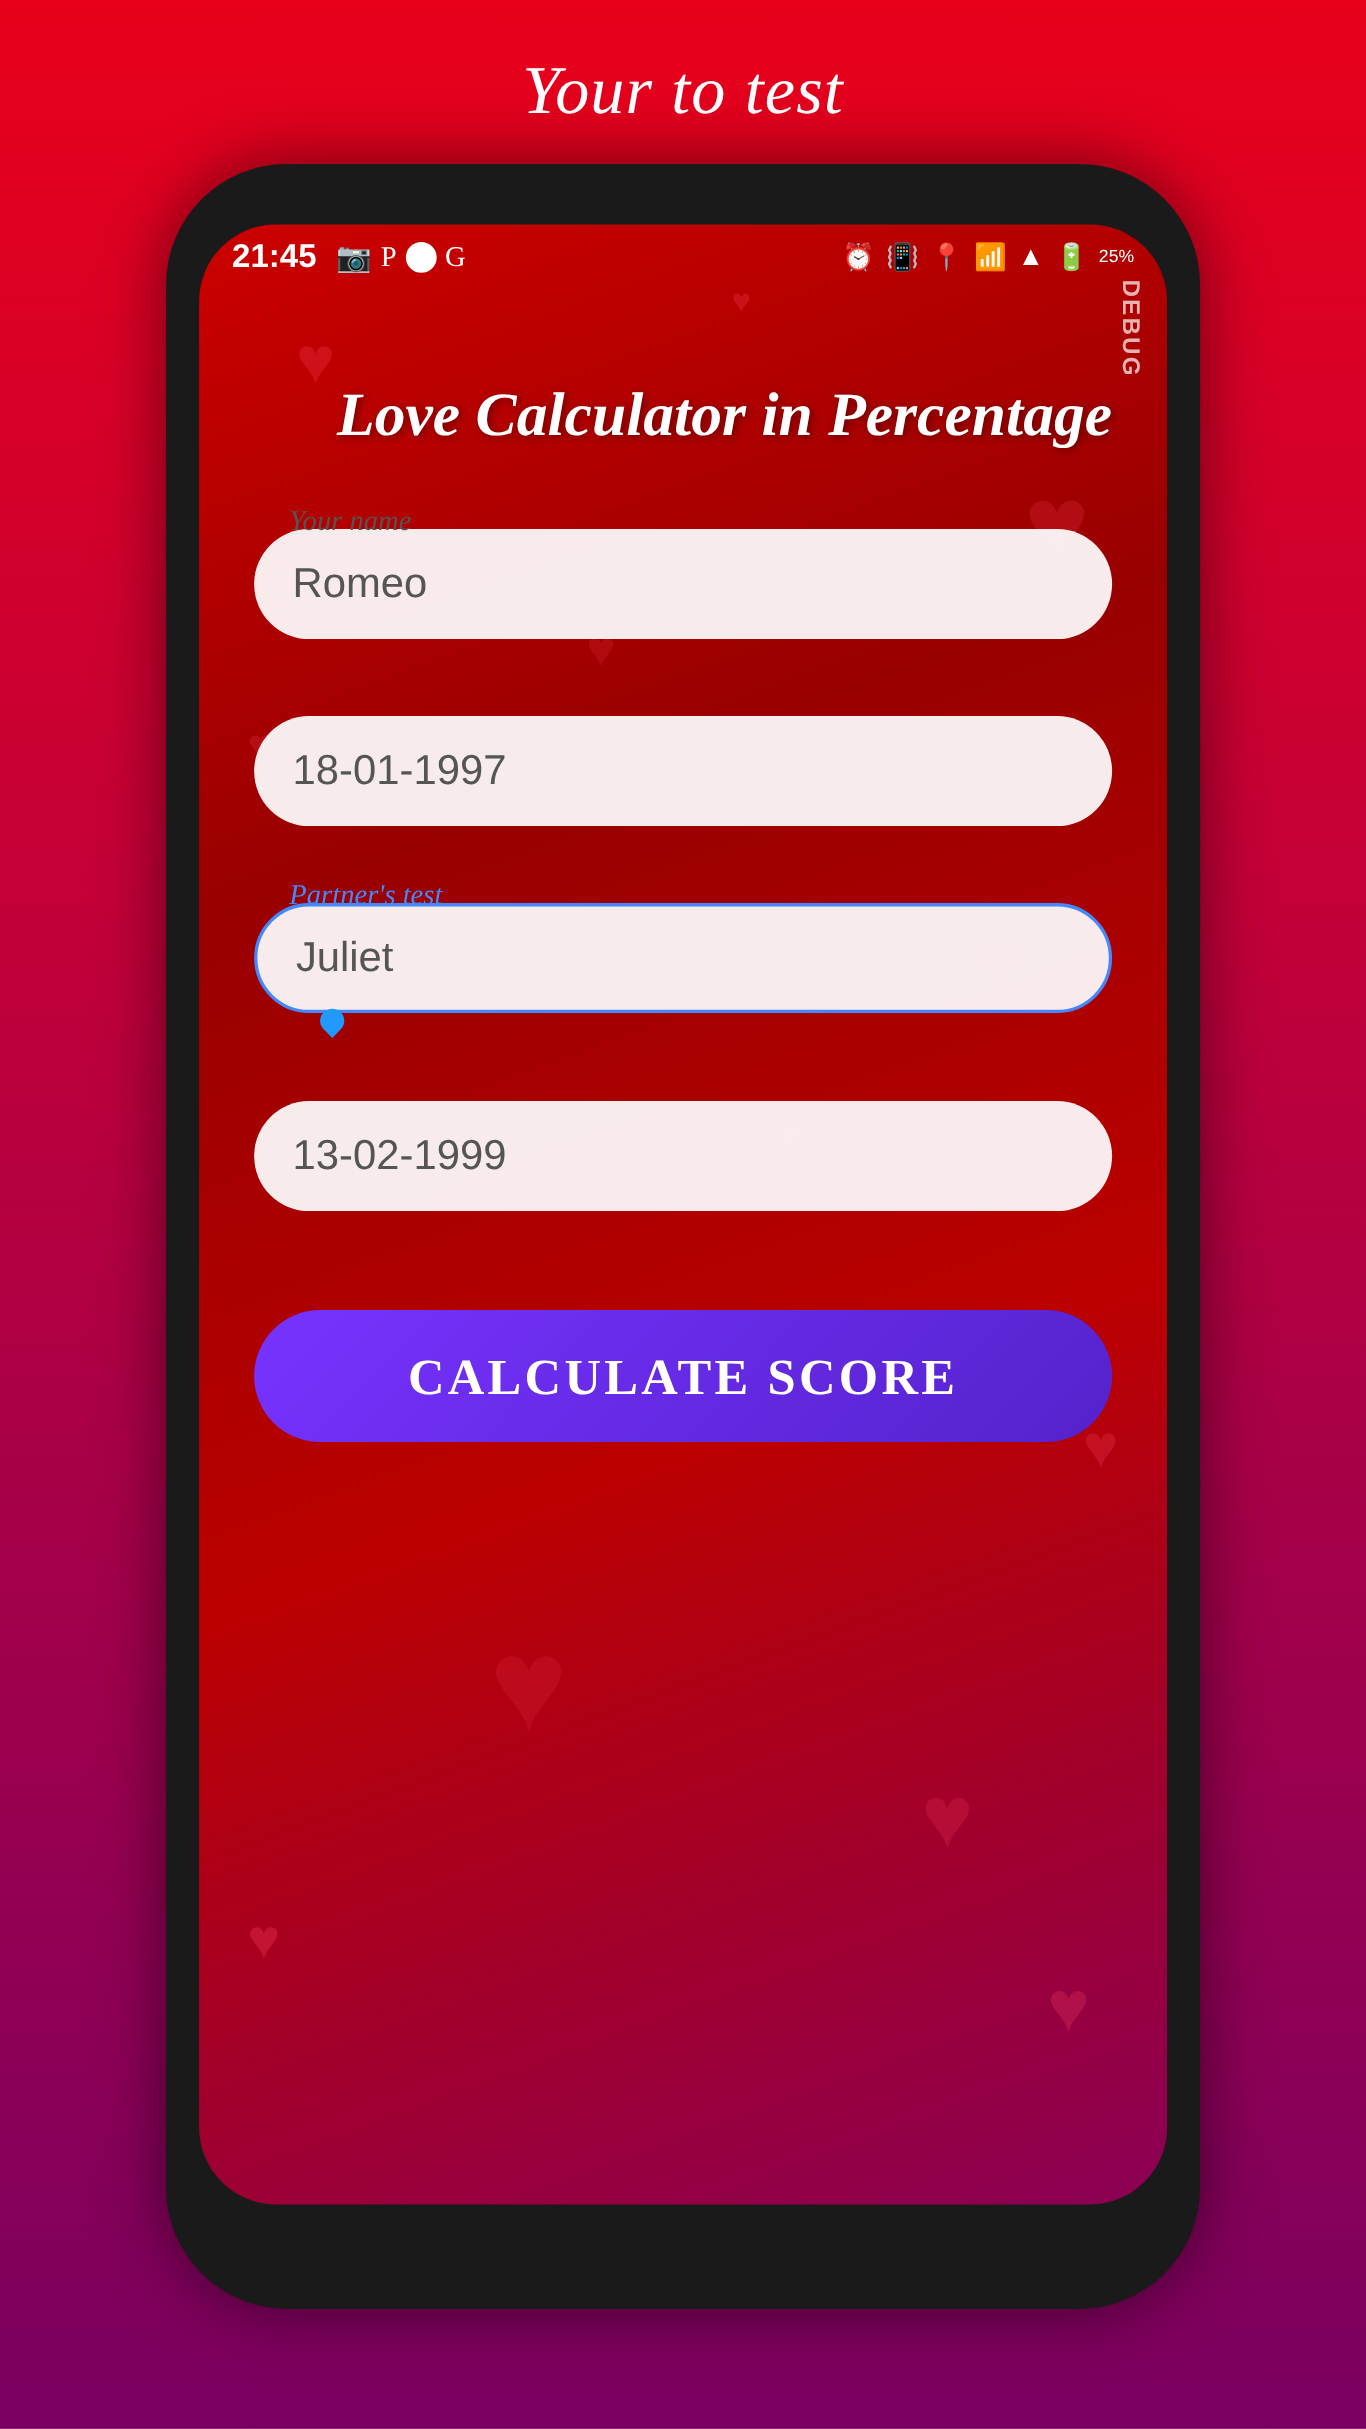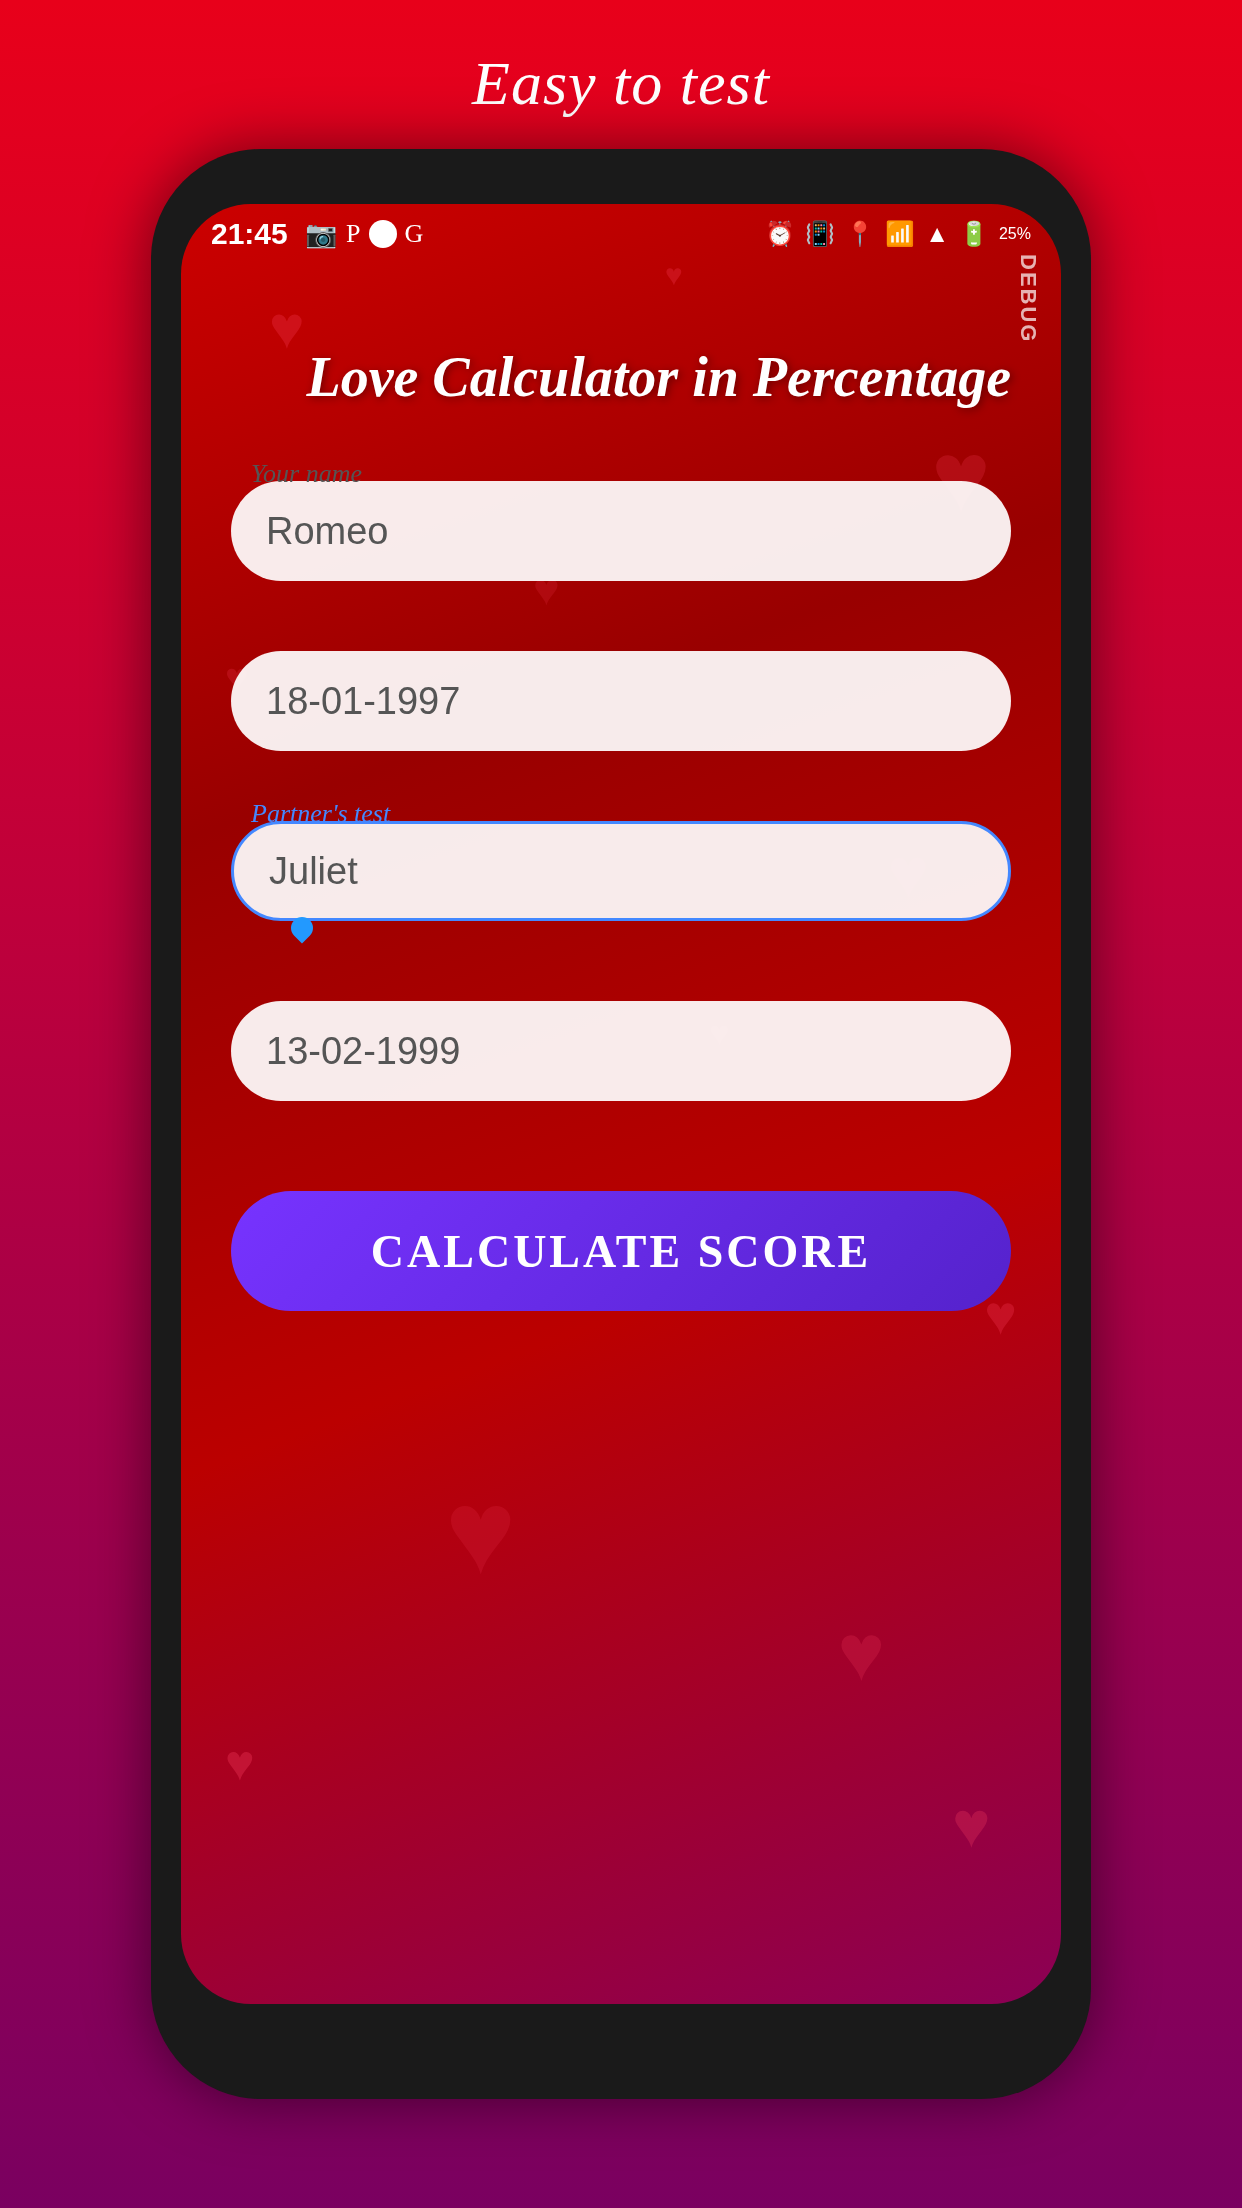--- a/index.html
+++ b/index.html
@@ -143,21 +143,21 @@
 
     .input-group {
       width: 100%;
       margin-bottom: 40px;
       position: relative;
     }
 
     .input-label {
       position: absolute;
       top: -22px;
-      left: 20px;
+      left: 32px;
       font-size: 26px;
       font-style: italic;
       z-index: 2;
     }
 
     .label-blue {
       color: #4488ff;
     }
 
     .label-dark {
@@ -212,21 +212,21 @@
       height: 80px;
       width: 100%;
       display: flex;
       align-items: center;
       justify-content: center;
     }
   </style>
 </head>
 <body>
 
-<div class="page-title">Easy to test</div>
+<div class="page-title">Your to test</div>
 
 <div class="phone-outer">
 
   <div class="phone-screen">
 
     <div class="hearts-bg">
       <span class="heart-deco" style="top:5%;left:10%;font-size:60px;opacity:0.25;">♥</span>
       <span class="heart-deco" style="top:12%;right:8%;font-size:100px;opacity:0.2;">♥</span>
       <span class="heart-deco" style="top:25%;left:5%;font-size:40px;opacity:0.2;">♥</span>
       <span class="heart-deco" style="top:35%;right:15%;font-size:70px;opacity:0.15;">♥</span>

